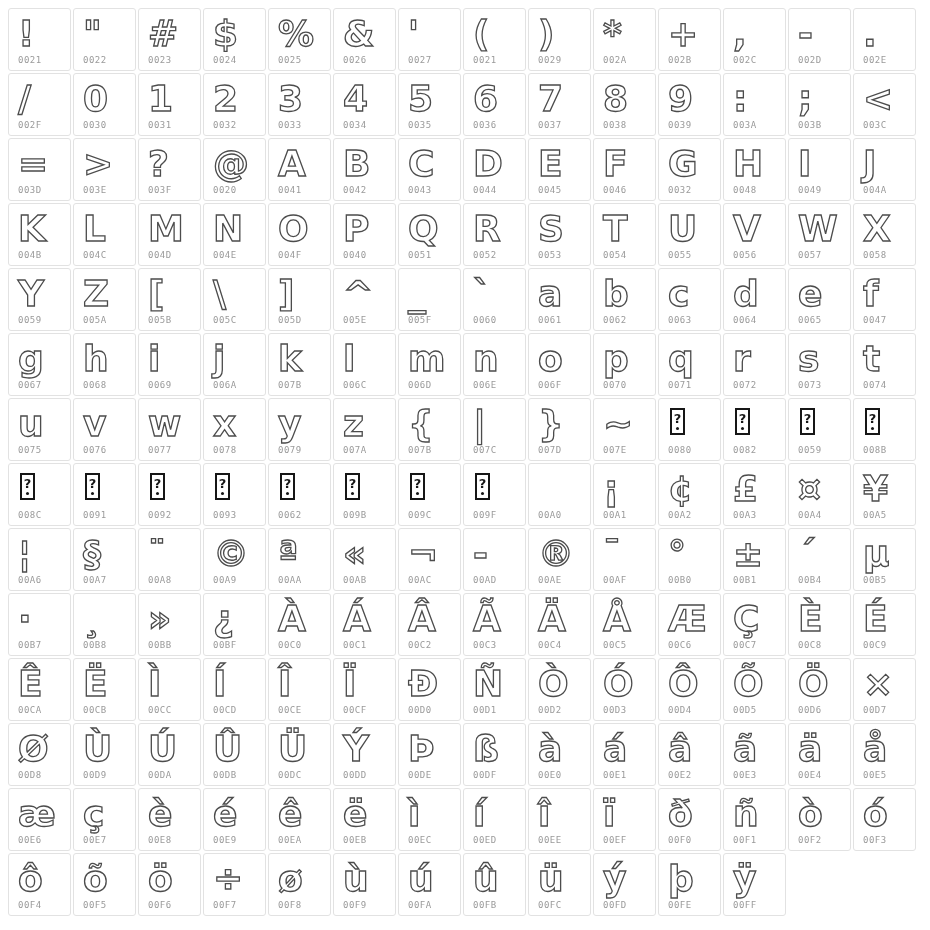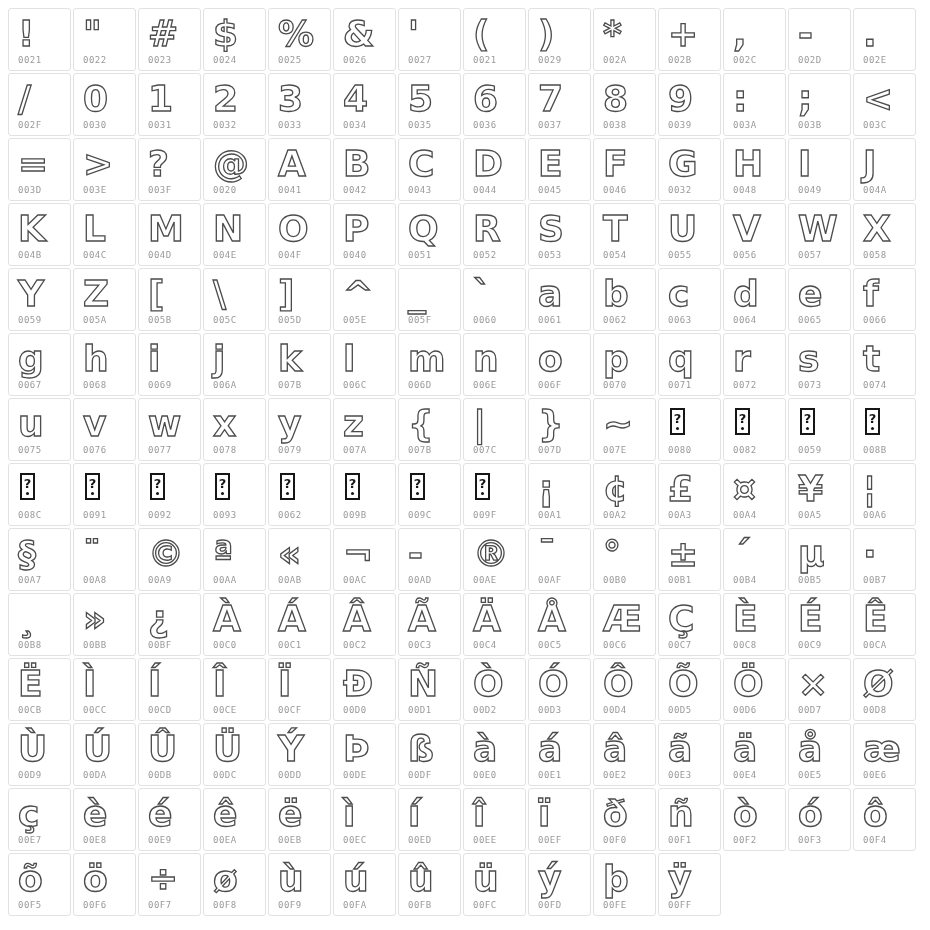--- a/index.html
+++ b/index.html
@@ -357,21 +357,21 @@
     <div class="cell">
       <span class="glyph">d</span>
       <span class="code">0064</span>
     </div>
     <div class="cell">
       <span class="glyph">e</span>
       <span class="code">0065</span>
     </div>
     <div class="cell">
       <span class="glyph">f</span>
-      <span class="code">0066</span>
+      <span class="code">0047</span>
     </div>
     <div class="cell">
       <span class="glyph">g</span>
       <span class="code">0067</span>
     </div>
     <div class="cell">
       <span class="glyph">h</span>
       <span class="code">0068</span>
     </div>
     <div class="cell">
@@ -538,20 +538,24 @@
         <span class="notdef-dot"></span>
       </span>
       <span class="code">009C</span>
     </div>
     <div class="cell">
       <span class="notdef-box">
         <span class="notdef-q">?</span>
         <span class="notdef-dot"></span>
       </span>
       <span class="code">009F</span>
+    </div>
+    <div class="cell">
+      <span class="glyph"></span>
+      <span class="code">00A0</span>
     </div>
     <div class="cell">
       <span class="glyph">¡</span>
       <span class="code">00A1</span>
     </div>
     <div class="cell">
       <span class="glyph">¢</span>
       <span class="code">00A2</span>
     </div>
     <div class="cell">

